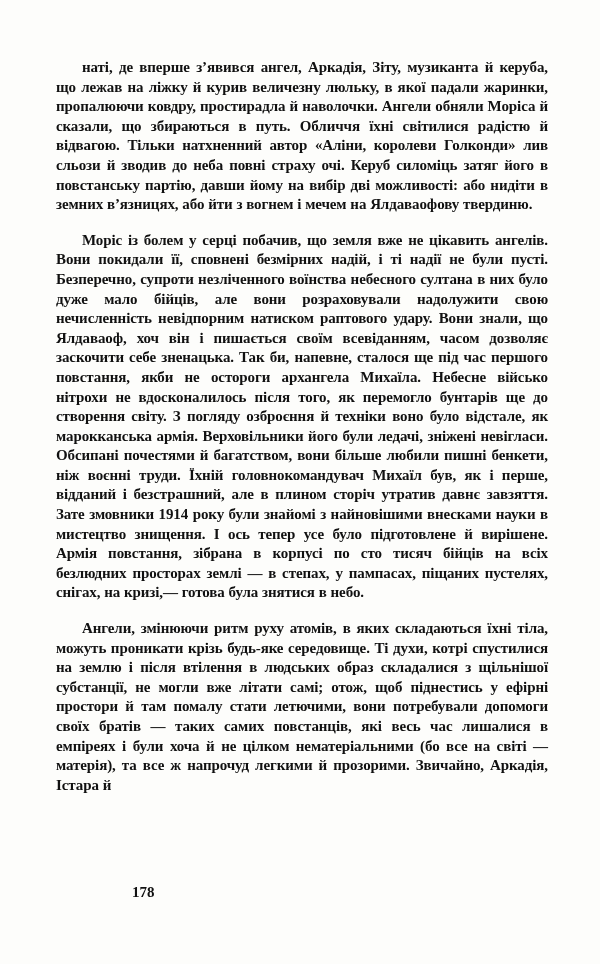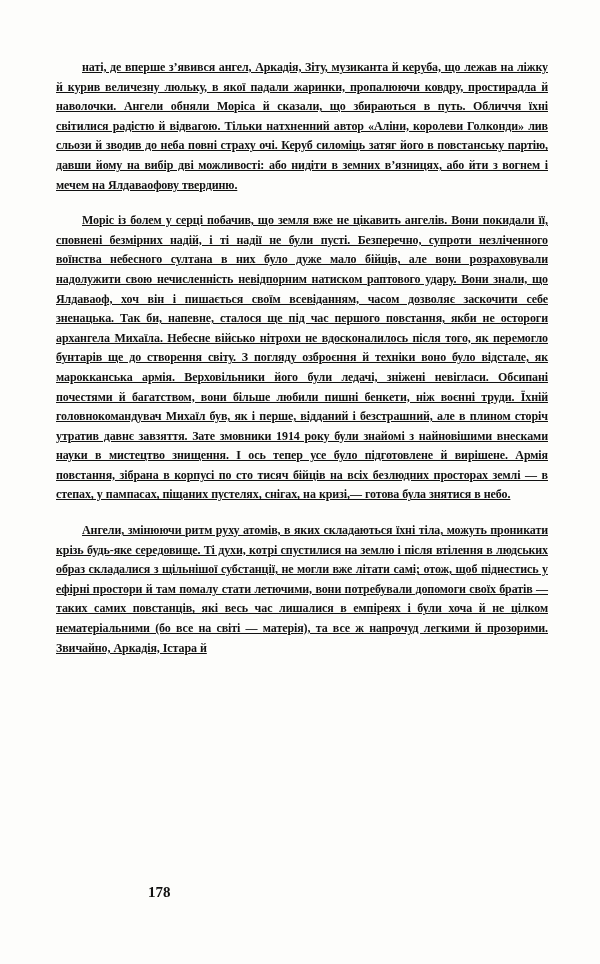--- a/index.html
+++ b/index.html
@@ -24,37 +24,36 @@
     background: #fdfdfb;
   }
   .textblock {
     position: absolute;
     left: 56px;
     top: 58px;
     width: 492px;
   }
   p.para {
     margin: 0;
-    font-size: 12px;
+    font-size: 15px;
     line-height: 19.6px;
     text-align: justify;
     text-align-last: left;
     text-indent: 26px;
     font-weight: 700;
     letter-spacing: -0.1px;
     word-spacing: 0.2px;
     hyphens: manual;
-    text-decoration: underline;
   }
   p.para + p.para {
     margin-top: 16px;
   }
   .folio {
     position: absolute;
-    left: 148px;
+    left: 132px;
     top: 884px;
     font-size: 15px;
     font-weight: 700;
     font-family: "Liberation Serif", serif;
     color: #111111;
   }
 </style>
 </head>
 <body>
 

